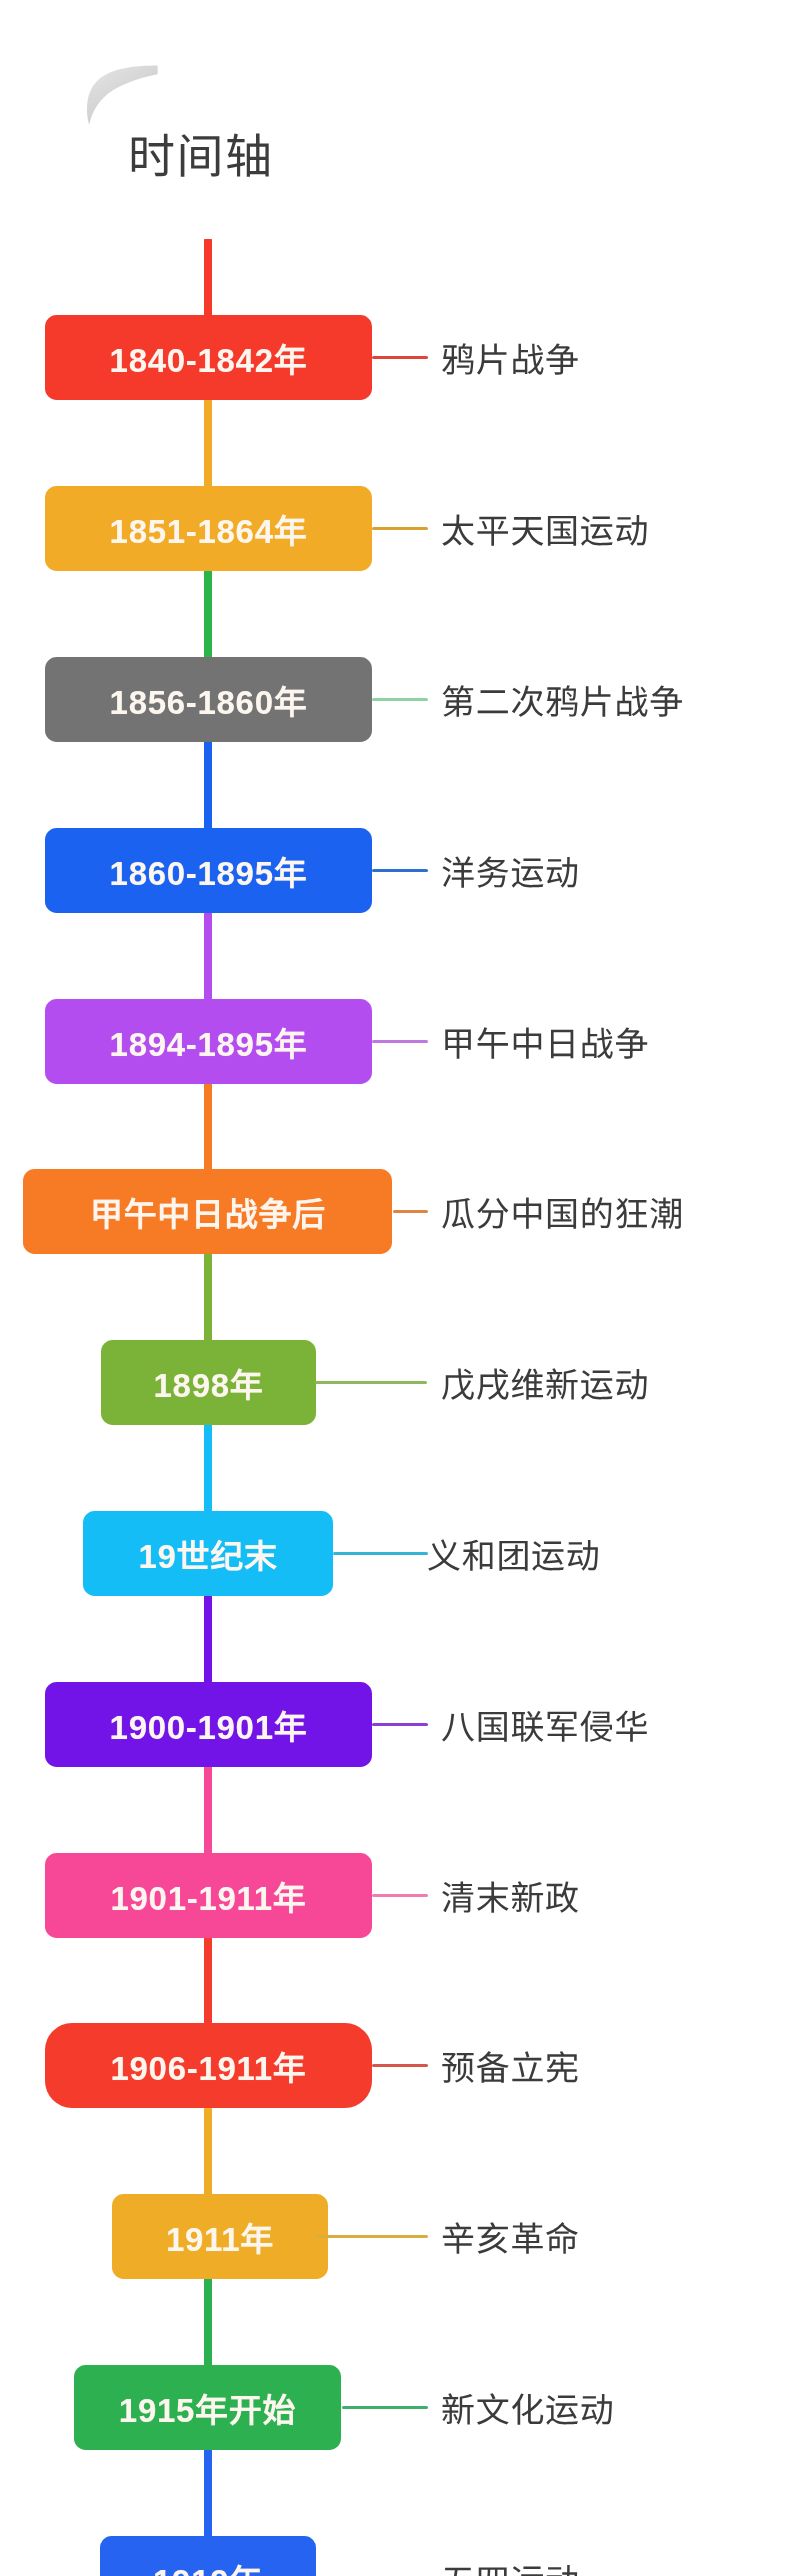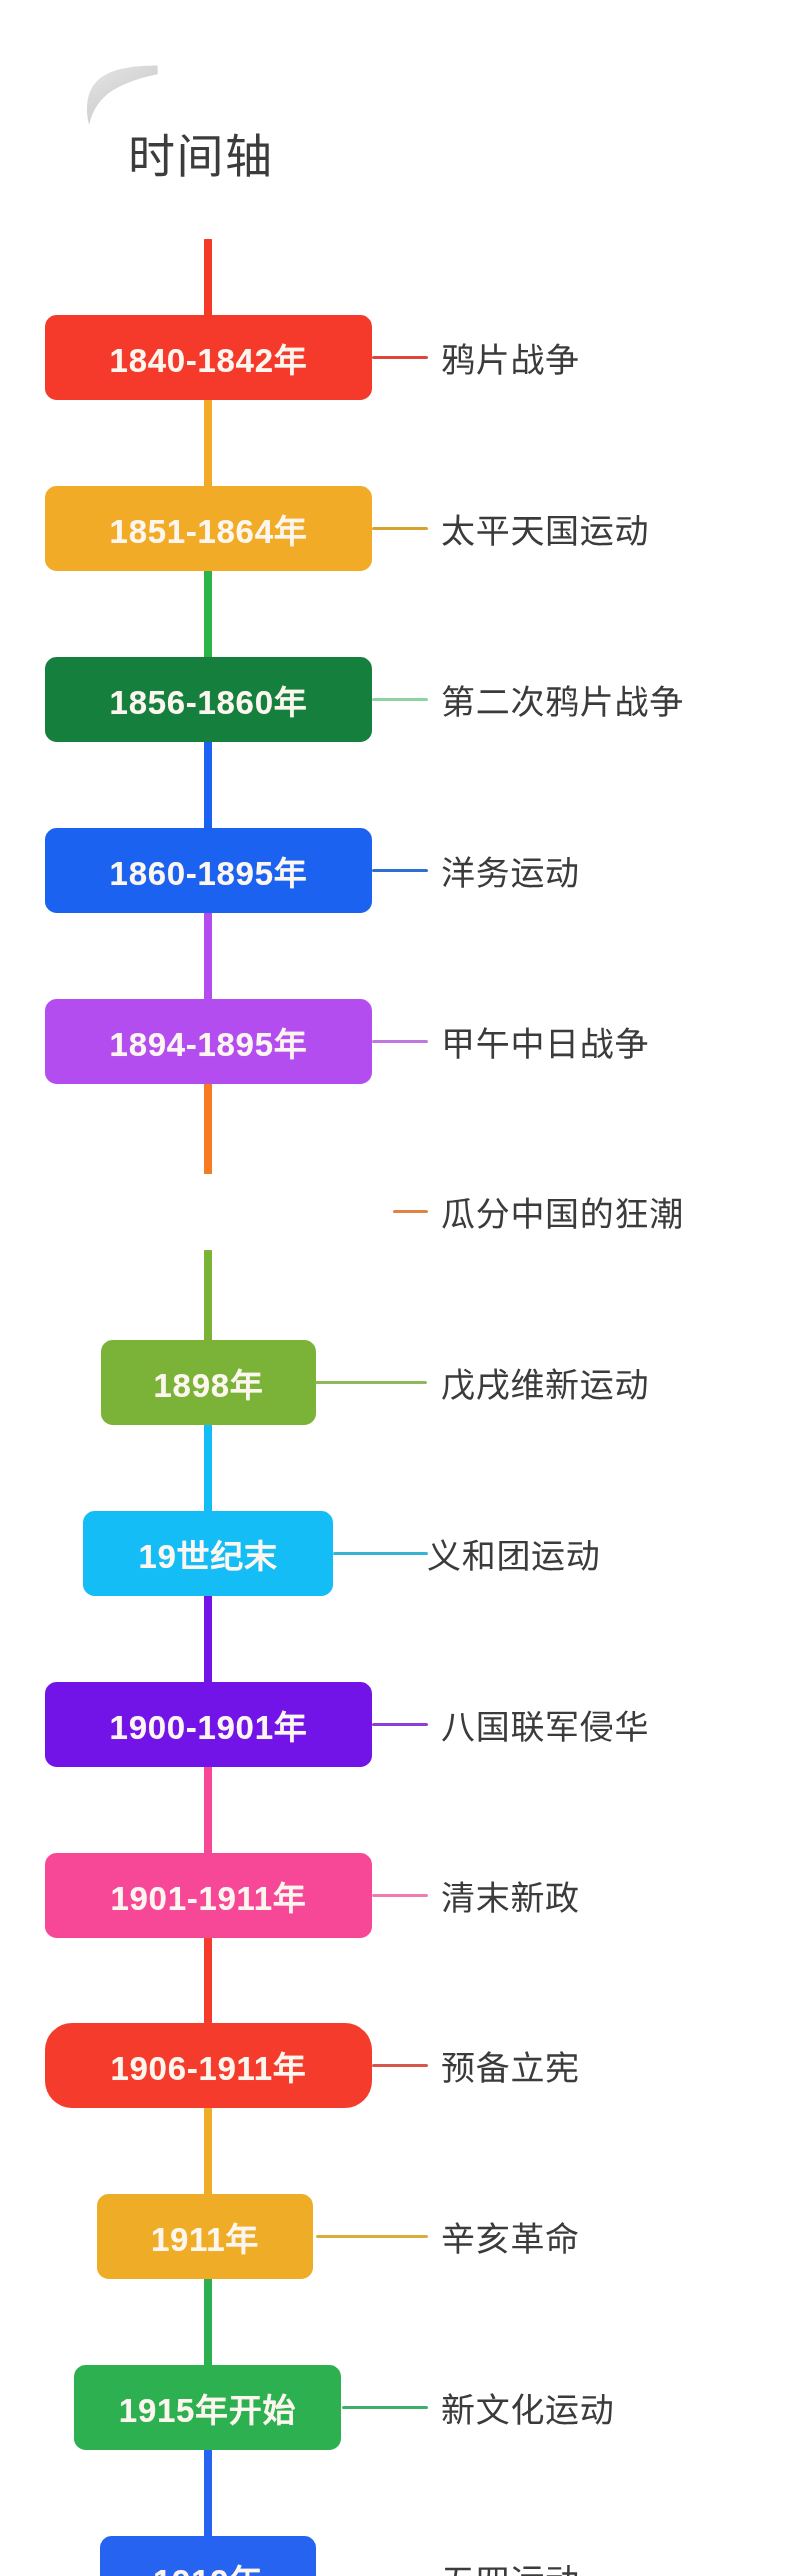--- a/index.html
+++ b/index.html
@@ -134,21 +134,21 @@
     <div class="spine-seg" style="top: 566px; height: 95px; background: rgb(44, 179, 74);"></div>
     <div class="tl-row" style="top: 486px; height: 85px;">
       <div class="tl-badge" style="left: 45px; top: 0px; width: 327px; height: 85px; background: rgb(242, 171, 38);">
         <span class="tl-badge-text">1851-1864年</span>
       </div>
       <div class="tl-connector" style="left: 372px; width: 56px; top: 41px; background: rgb(217, 162, 47);"></div>
       <div class="tl-label" style="left: 441px; top: 42px;">太平天国运动</div>
     </div>
     <div class="spine-seg" style="top: 737px; height: 95px; background: rgb(26, 98, 239);"></div>
     <div class="tl-row" style="top: 657px; height: 85px;">
-      <div class="tl-badge" style="left: 45px; top: 0px; width: 327px; height: 85px; background: #15803d;">
+      <div class="tl-badge" style="left: 45px; top: 0px; width: 327px; height: 85px; background: #737373;">
         <span class="tl-badge-text">1856-1860年</span>
       </div>
       <div class="tl-connector" style="left: 372px; width: 56px; top: 41px; background: rgb(143, 211, 164);"></div>
       <div class="tl-label" style="left: 441px; top: 42px;">第二次鸦片战争</div>
     </div>
     <div class="spine-seg" style="top: 908px; height: 95px; background: rgb(180, 77, 240);"></div>
     <div class="tl-row" style="top: 828px; height: 85px;">
       <div class="tl-badge" style="left: 45px; top: 0px; width: 327px; height: 85px; background: rgb(26, 98, 239);">
         <span class="tl-badge-text">1860-1895年</span>
       </div>
@@ -158,20 +158,23 @@
     <div class="spine-seg" style="top: 1079px; height: 95px; background: rgb(247, 122, 37);"></div>
     <div class="tl-row" style="top: 999px; height: 85px;">
       <div class="tl-badge" style="left: 45px; top: 0px; width: 327px; height: 85px; background: rgb(180, 77, 240);">
         <span class="tl-badge-text">1894-1895年</span>
       </div>
       <div class="tl-connector" style="left: 372px; width: 56px; top: 41px; background: rgb(193, 119, 224);"></div>
       <div class="tl-label" style="left: 441px; top: 42px;">甲午中日战争</div>
     </div>
     <div class="spine-seg" style="top: 1250px; height: 95px; background: rgb(122, 179, 56);"></div>
     <div class="tl-row" style="top: 1169px; height: 85px;">
+      <div class="tl-badge" style="left: 23.4px; top: 0px; width: 369px; height: 85px; background: rgb(247, 122, 37);">
+        <span class="tl-badge-text">甲午中日战争后</span>
+      </div>
       <div class="tl-connector" style="left: 393px; width: 35px; top: 41px; background: rgb(223, 132, 66);"></div>
       <div class="tl-label" style="left: 441px; top: 42px;">瓜分中国的狂潮</div>
     </div>
     <div class="spine-seg" style="top: 1420px; height: 95px; background: rgb(20, 189, 245);"></div>
     <div class="tl-row" style="top: 1340px; height: 85px;">
       <div class="tl-badge" style="left: 101px; top: 0px; width: 215px; height: 85px; background: rgb(122, 179, 56);">
         <span class="tl-badge-text">1898年</span>
       </div>
       <div class="tl-connector" style="left: 315px; width: 112px; top: 41px; background: rgb(140, 185, 91);"></div>
       <div class="tl-label" style="left: 441px; top: 42px;">戊戌维新运动</div>
@@ -203,21 +206,21 @@
     <div class="spine-seg" style="top: 2104px; height: 95px; background: rgb(239, 173, 39);"></div>
     <div class="tl-row" style="top: 2023px; height: 85px;">
       <div class="tl-badge" style="left: 45px; top: 0px; width: 327px; height: 85px; background: rgb(245, 59, 43); border-radius: 27px;">
         <span class="tl-badge-text">1906-1911年</span>
       </div>
       <div class="tl-connector" style="left: 372px; width: 56px; top: 41px; background: rgb(213, 86, 74);"></div>
       <div class="tl-label" style="left: 441px; top: 42px;">预备立宪</div>
     </div>
     <div class="spine-seg" style="top: 2275px; height: 95px; background: rgb(45, 176, 79);"></div>
     <div class="tl-row" style="top: 2194px; height: 85px;">
-      <div class="tl-badge" style="left: 97px; top: 0px; width: 216px; height: 85px; background: rgb(239, 173, 39);">
+      <div class="tl-badge" style="left: 112px; top: 0px; width: 216px; height: 85px; background: rgb(239, 173, 39);">
         <span class="tl-badge-text">1911年</span>
       </div>
       <div class="tl-connector" style="left: 316px; width: 112px; top: 41px; background: rgb(220, 172, 60);"></div>
       <div class="tl-label" style="left: 441px; top: 42px;">辛亥革命</div>
     </div>
     <div class="spine-seg" style="top: 2445px; height: 95px; background: rgb(37, 99, 240);"></div>
     <div class="tl-row" style="top: 2365px; height: 85px;">
       <div class="tl-badge" style="left: 74px; top: 0px; width: 267px; height: 85px; background: rgb(45, 176, 79);">
         <span class="tl-badge-text">1915年开始</span>
       </div>

